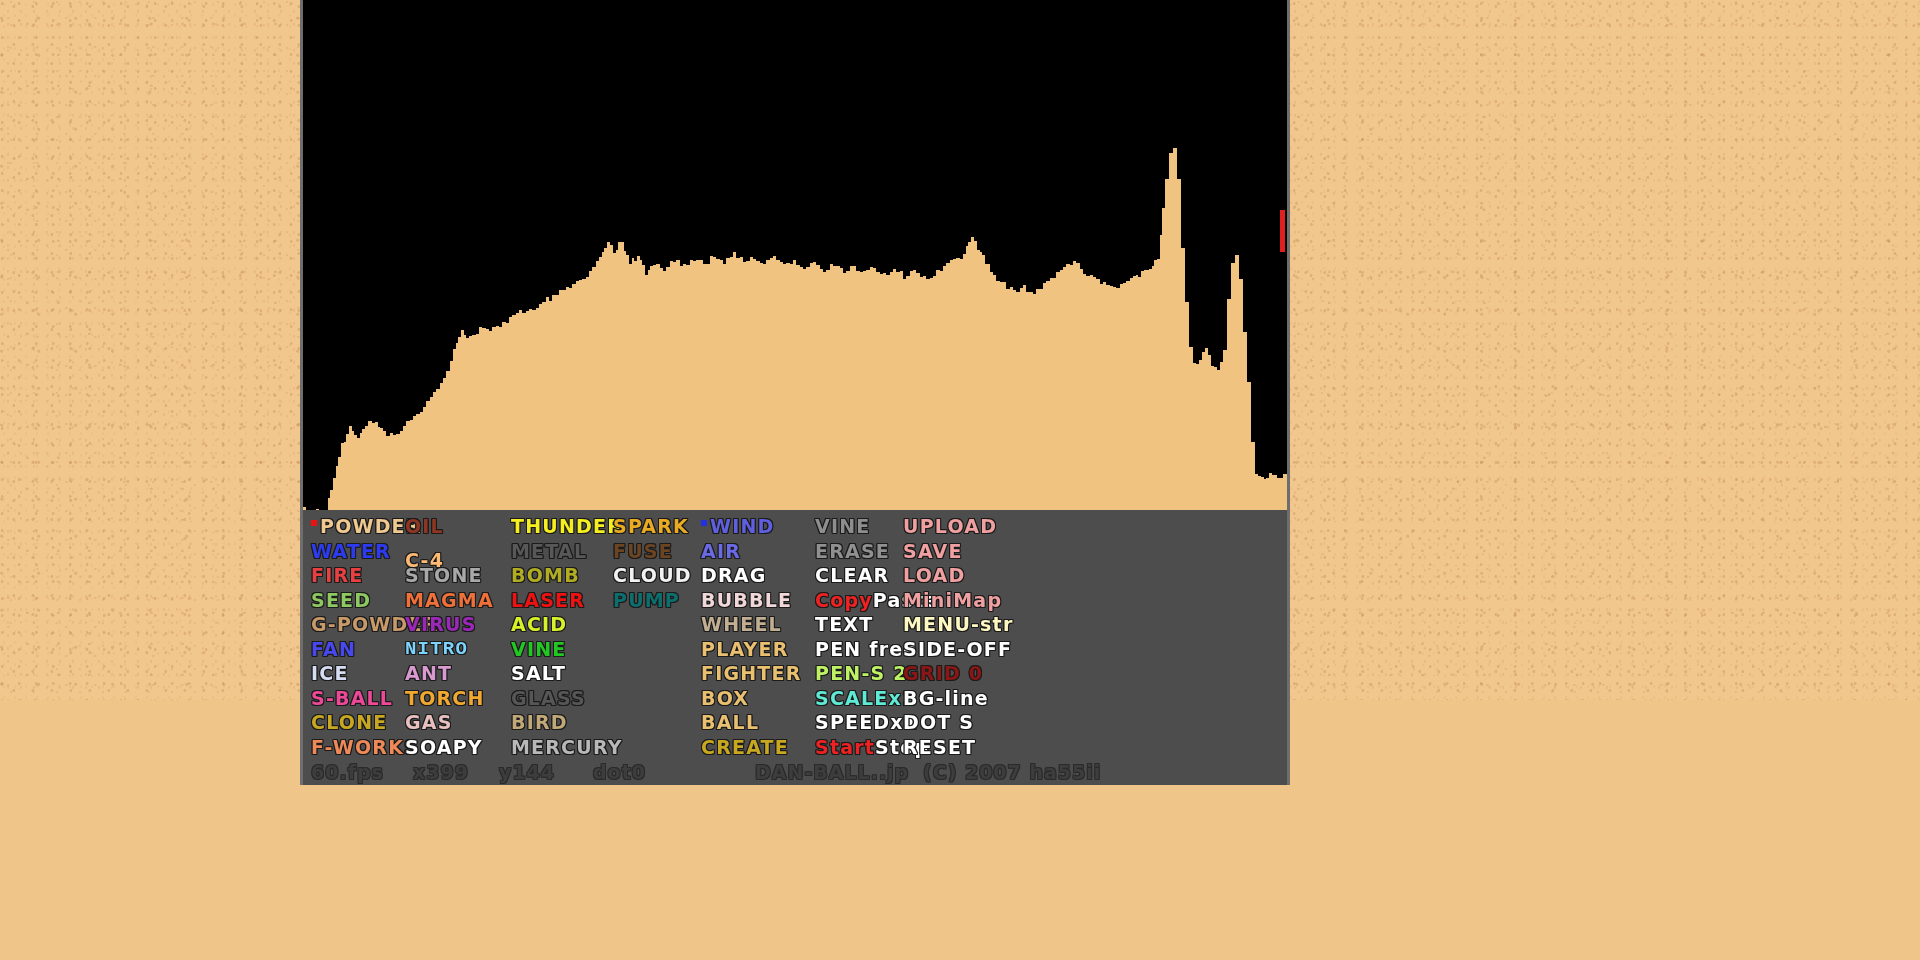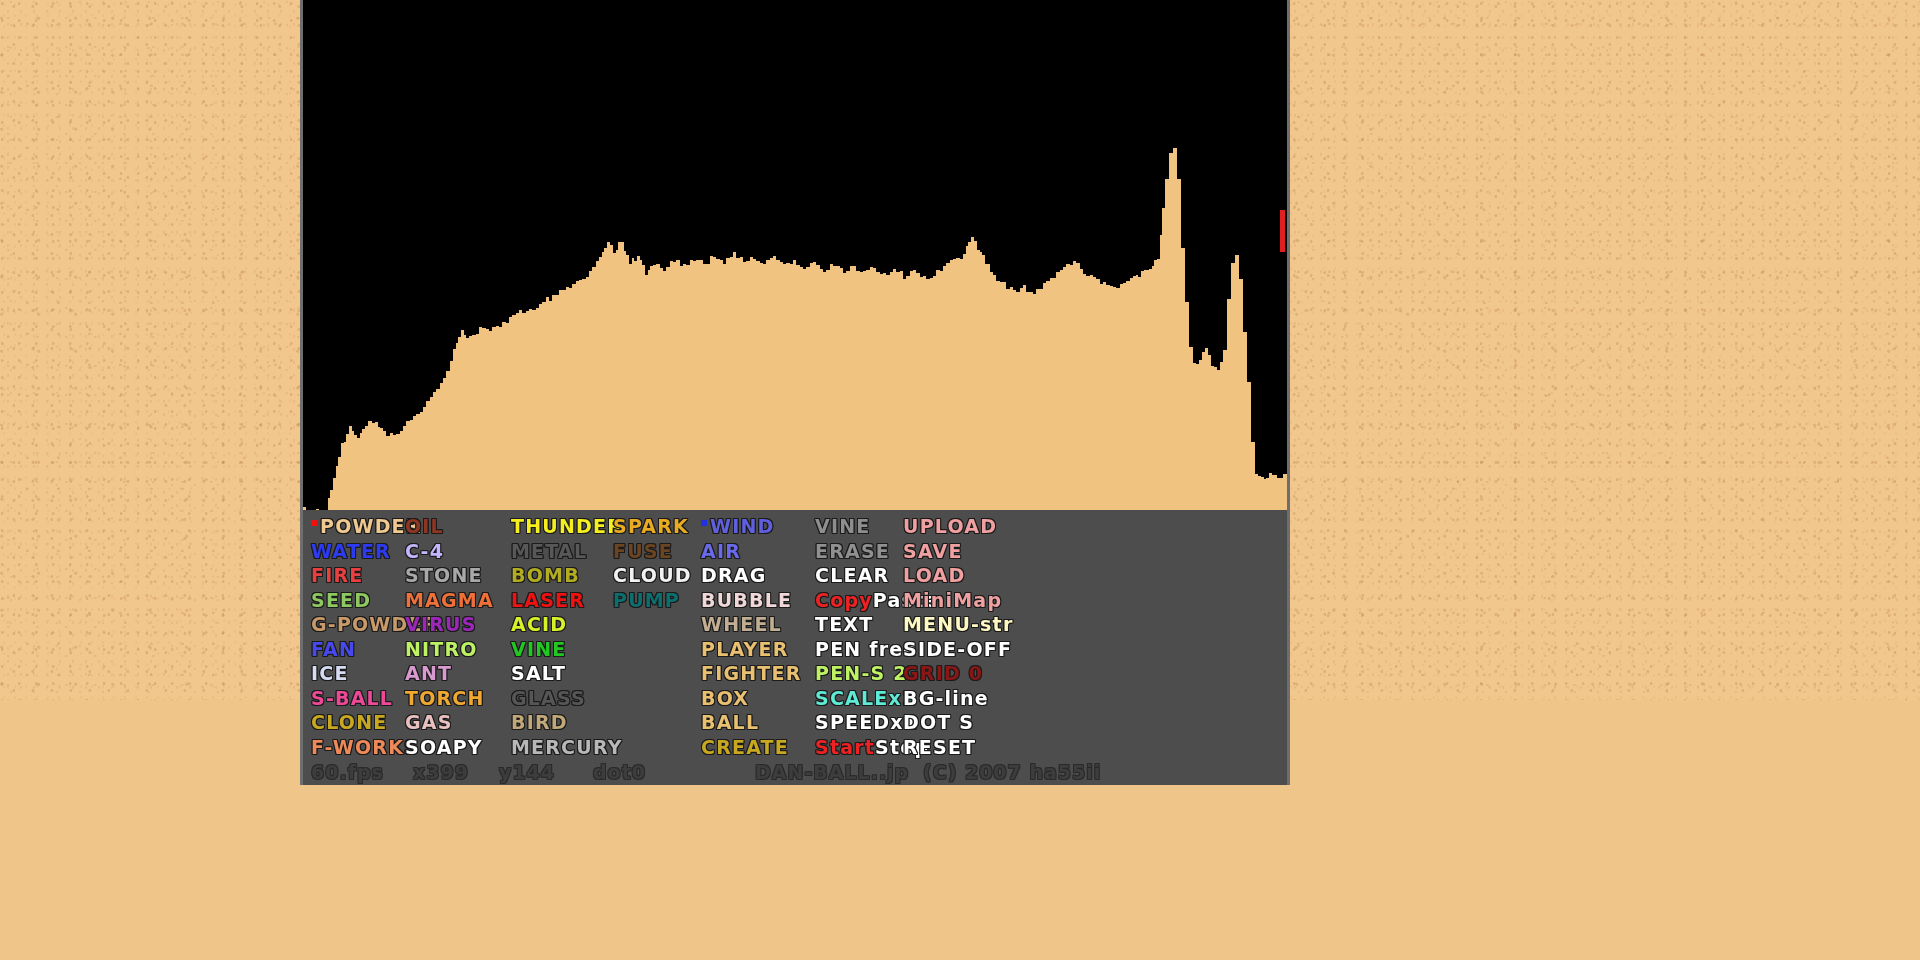--- a/index.html
+++ b/index.html
@@ -166,21 +166,21 @@
           <div class="cell c1" style="color: rgb(239, 201, 143); padding-left: 9px;">POWDER<span class="sel-dot"></span></div>
           <div class="cell c2" style="color: rgb(143, 54, 34);">OIL</div>
           <div class="cell c3" style="color: rgb(246, 239, 32);">THUNDER</div>
           <div class="cell c4" style="color: rgb(232, 171, 34);">SPARK</div>
           <div class="cell c5" style="color: rgb(95, 95, 224); padding-left: 9px;">WIND<span class="sel-dot blue"></span></div>
           <div class="cell c6" style="color: rgb(142, 142, 142);">VINE</div>
           <div class="cell c7" style="color: rgb(240, 160, 160);">UPLOAD</div>
         </div>
         <div class="menu-row">
           <div class="cell c1" style="color: rgb(44, 58, 240);">WATER</div>
-          <div class="cell c2" style="color: #c4b5fd;">C-4</div>
+          <div class="cell c2" style="color: #fdba74; margin-top: 9px;">C-4</div>
           <div class="cell c3" style="color: rgb(88, 88, 88);">METAL</div>
           <div class="cell c4" style="color: rgb(107, 68, 34);">FUSE</div>
           <div class="cell c5" style="color: rgb(106, 106, 232);">AIR</div>
           <div class="cell c6" style="color: rgb(144, 144, 144);">ERASE</div>
           <div class="cell c7" style="color: rgb(240, 160, 160);">SAVE</div>
         </div>
         <div class="menu-row">
           <div class="cell c1" style="color: rgb(232, 64, 64);">FIRE</div>
           <div class="cell c2" style="color: rgb(168, 168, 168);">STONE</div>
           <div class="cell c3" style="color: rgb(178, 172, 34);">BOMB</div>
@@ -201,21 +201,21 @@
         <div class="menu-row">
           <div class="cell c1" style="color: rgb(200, 154, 106);">G-POWDER</div>
           <div class="cell c2" style="color: rgb(155, 40, 184);">VIRUS</div>
           <div class="cell c3" style="color: rgb(216, 242, 42);">ACID</div>
           <div class="cell c5" style="color: rgb(194, 174, 146);">WHEEL</div>
           <div class="cell c6" style="color: rgb(255, 255, 255);">TEXT</div>
           <div class="cell c7" style="color: #fef9c3;">MENU-str</div>
         </div>
         <div class="menu-row">
           <div class="cell c1" style="color: rgb(72, 72, 240); text-align: right;">FAN</div>
-          <div class="cell c2" style="color: #bef264;">NITRO</div>
+          <div class="cell c2" style="color: #7dd3fc; font-family: Liberation Mono, monospace;">NITRO</div>
           <div class="cell c3" style="color: rgb(34, 200, 34);">VINE</div>
           <div class="cell c5" style="color: rgb(232, 192, 112);">PLAYER</div>
           <div class="cell c6"><span class="sub" style="color: rgb(255, 255, 255);">PEN </span><span class="sub" style="color: rgb(255, 255, 255);">free</span></div>
           <div class="cell c7" style="color: rgb(255, 255, 255);">SIDE-OFF</div>
         </div>
         <div class="menu-row">
           <div class="cell c1" style="color: rgb(214, 220, 242);">ICE</div>
           <div class="cell c2" style="color: rgb(216, 154, 208);">ANT</div>
           <div class="cell c3" style="color: rgb(255, 255, 255);">SALT</div>
           <div class="cell c5" style="color: rgb(232, 192, 112);">FIGHTER</div>

